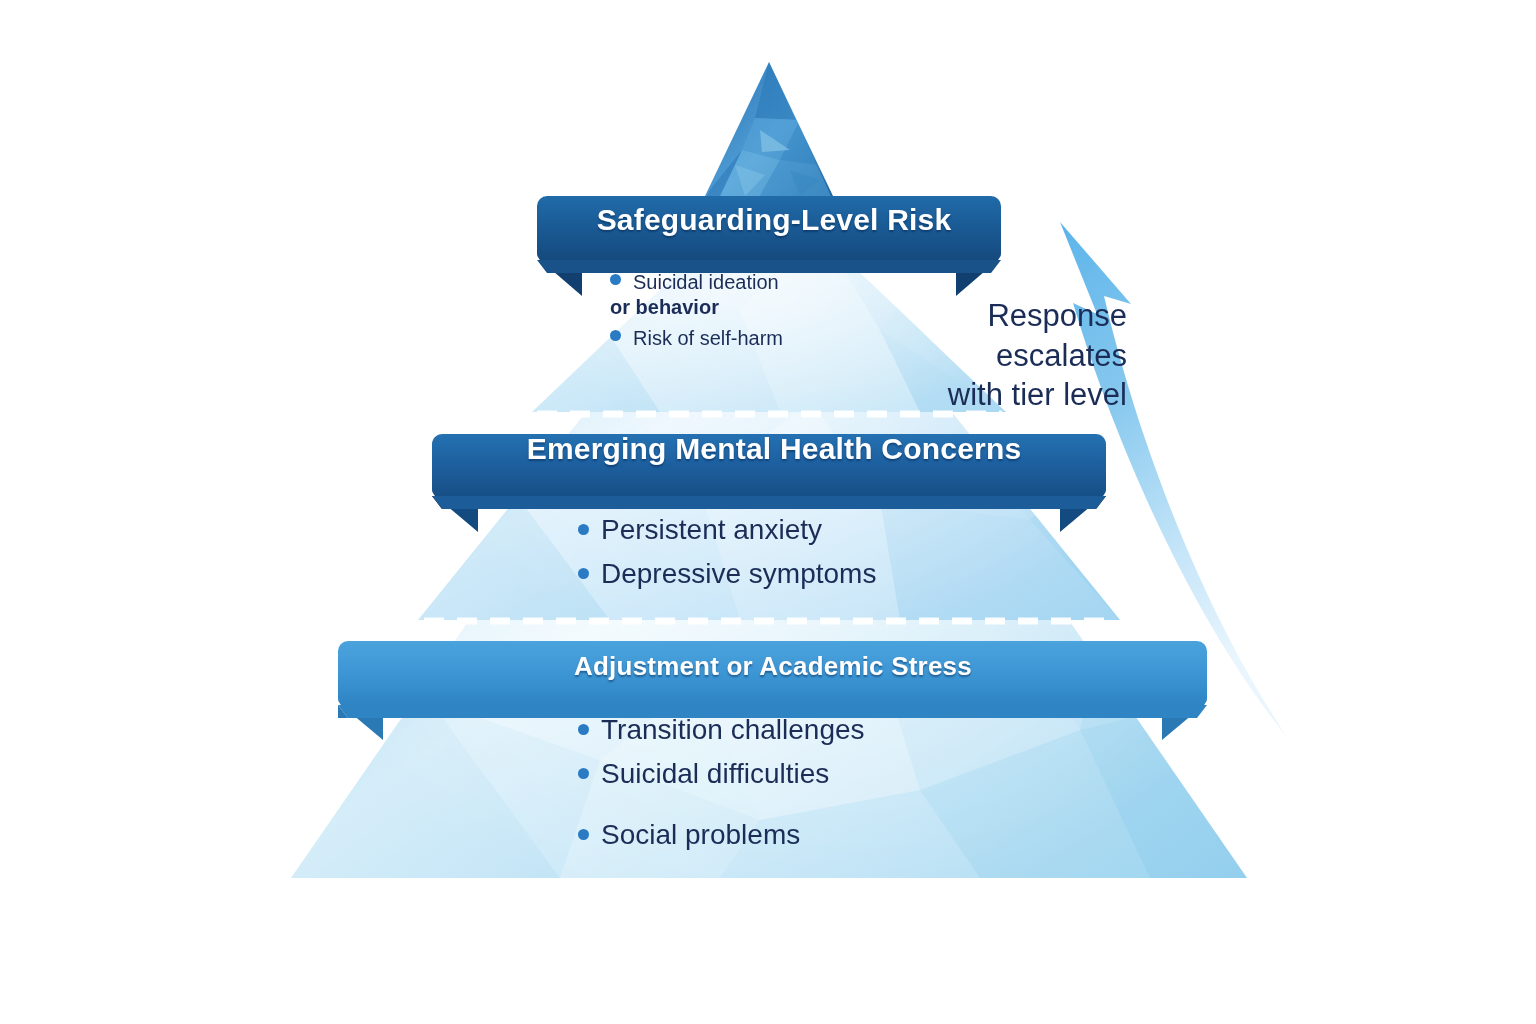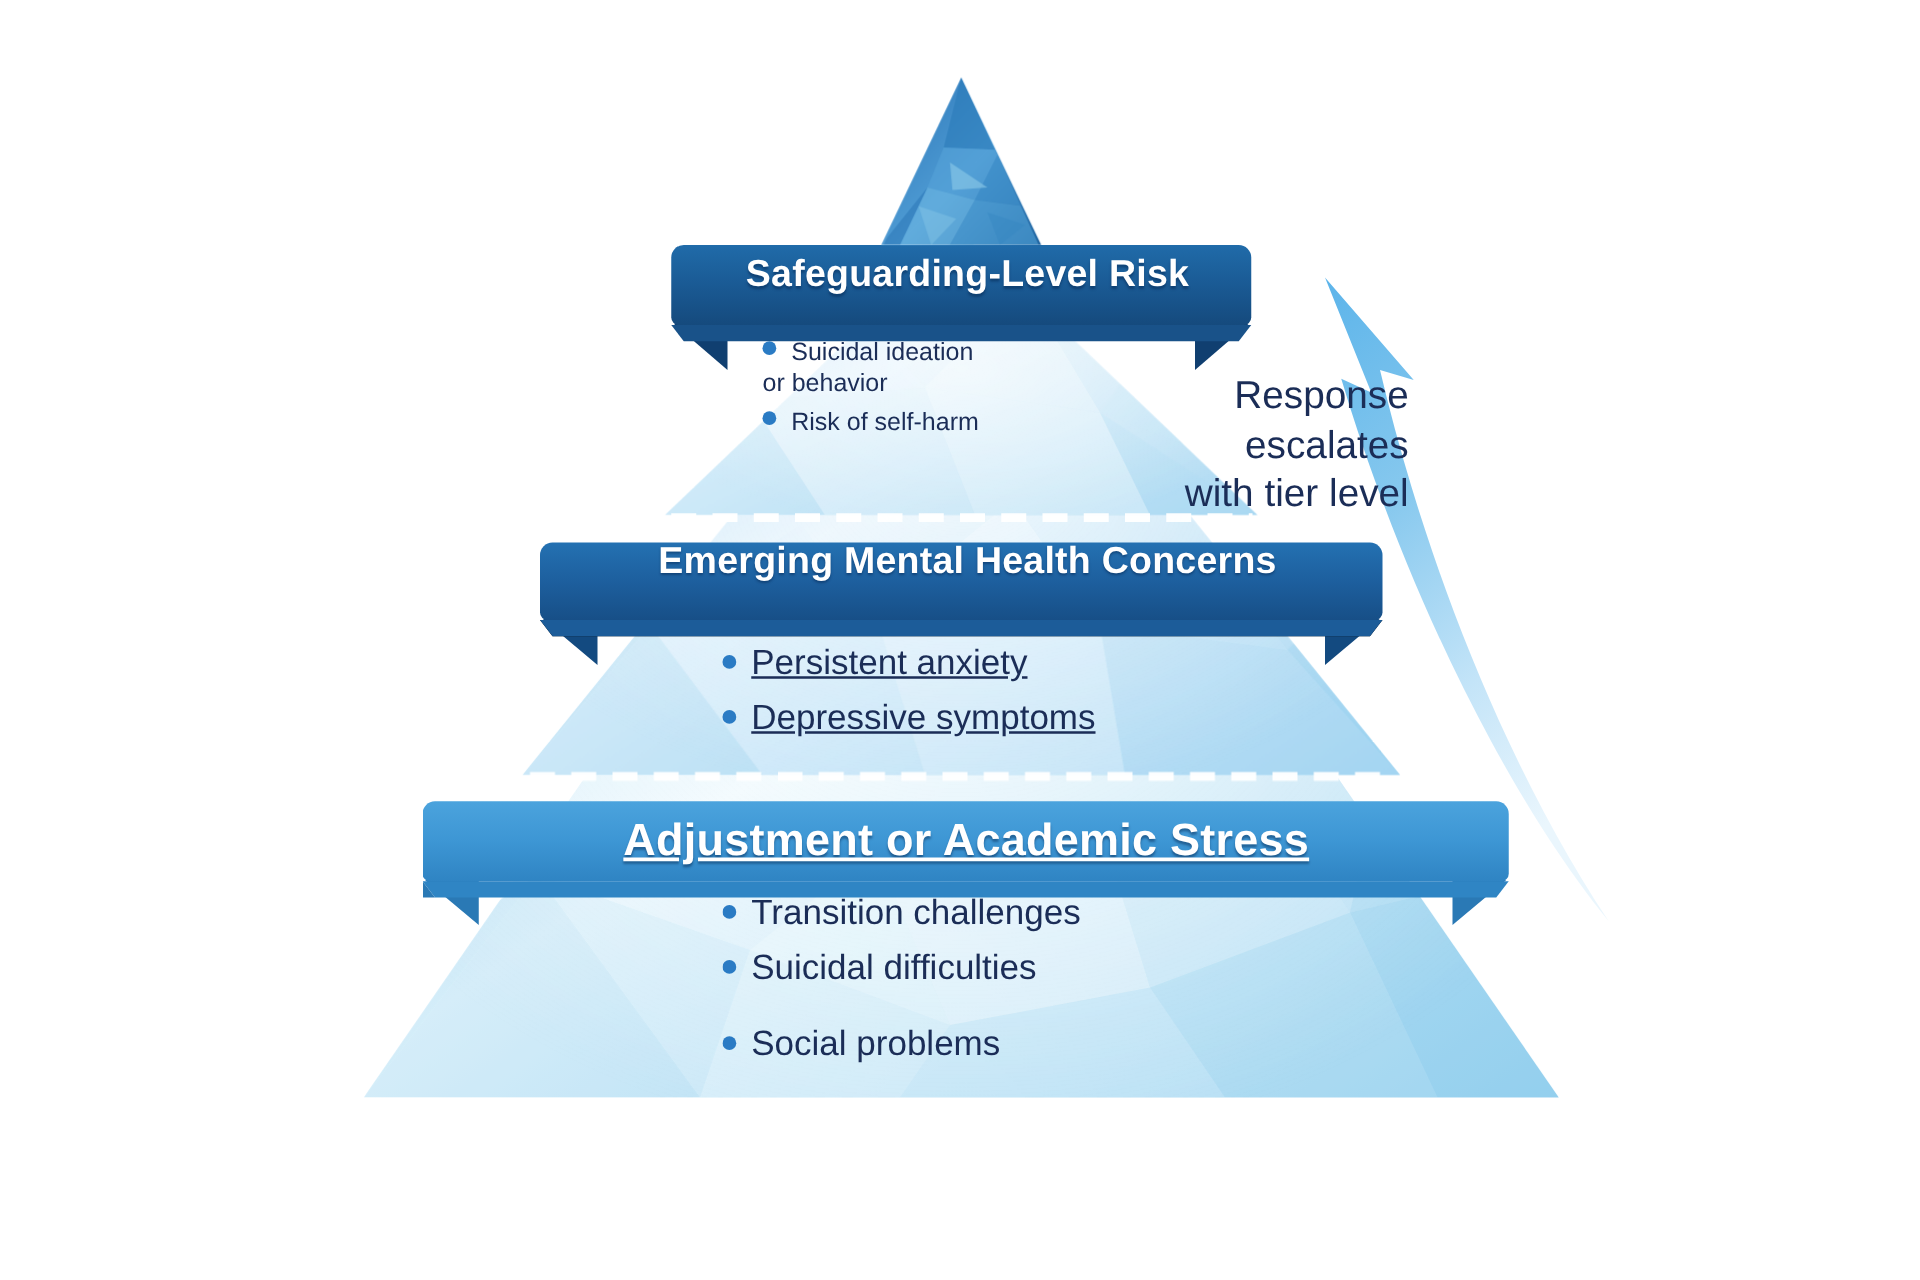--- a/index.html
+++ b/index.html
@@ -227,43 +227,43 @@
     </g>
   </svg>
 
   <div class="banner-label" style="left:547px;top:203px;width:454px;font-size:30px;">Safeguarding-Level Risk</div>
 
   <div class="bullets" style="left:610px;top:270px;font-size:20px;line-height:1.26;">
     <div class="bullet-row">
       <span class="dot"></span>
       <span>
         <span class="btext">Suicidal ideation</span>
-        <span class="sub-line" style="margin-left:-23px;">or behavior</span>
+        <span class="sub-line" style="margin-left:-23px;font-weight:bold;">or behavior</span>
       </span>
     </div>
     <div class="bullet-row" style="margin-top:6px;">
       <span class="dot"></span>
       <span class="btext">Risk of self-harm</span>
     </div>
   </div>
 
   <div class="banner-label" style="left:442px;top:432px;width:664px;font-size:30px;">Emerging Mental Health Concerns</div>
 
-  <div class="bullets" style="left:578px;top:512px;font-size:28px;line-height:1.26;text-decoration:underline;">
+  <div class="bullets" style="left:578px;top:512px;font-size:28px;line-height:1.26;">
     <div class="bullet-row">
       <span class="dot"></span>
       <span class="btext">Persistent anxiety</span>
     </div>
     <div class="bullet-row" style="margin-top:9px;">
       <span class="dot"></span>
       <span class="btext">Depressive symptoms</span>
     </div>
   </div>
 
-  <div class="banner-label" style="left:348px;top:651px;width:850px;font-size:36px;text-decoration:underline;">Adjustment or Academic Stress</div>
+  <div class="banner-label" style="left:348px;top:651px;width:850px;font-size:26px;">Adjustment or Academic Stress</div>
 
   <div class="bullets" style="left:578px;top:712px;font-size:28px;line-height:1.26;">
     <div class="bullet-row">
       <span class="dot"></span>
       <span class="btext">Transition challenges</span>
     </div>
     <div class="bullet-row" style="margin-top:9px;">
       <span class="dot"></span>
       <span class="btext">Suicidal difficulties</span>
     </div>

